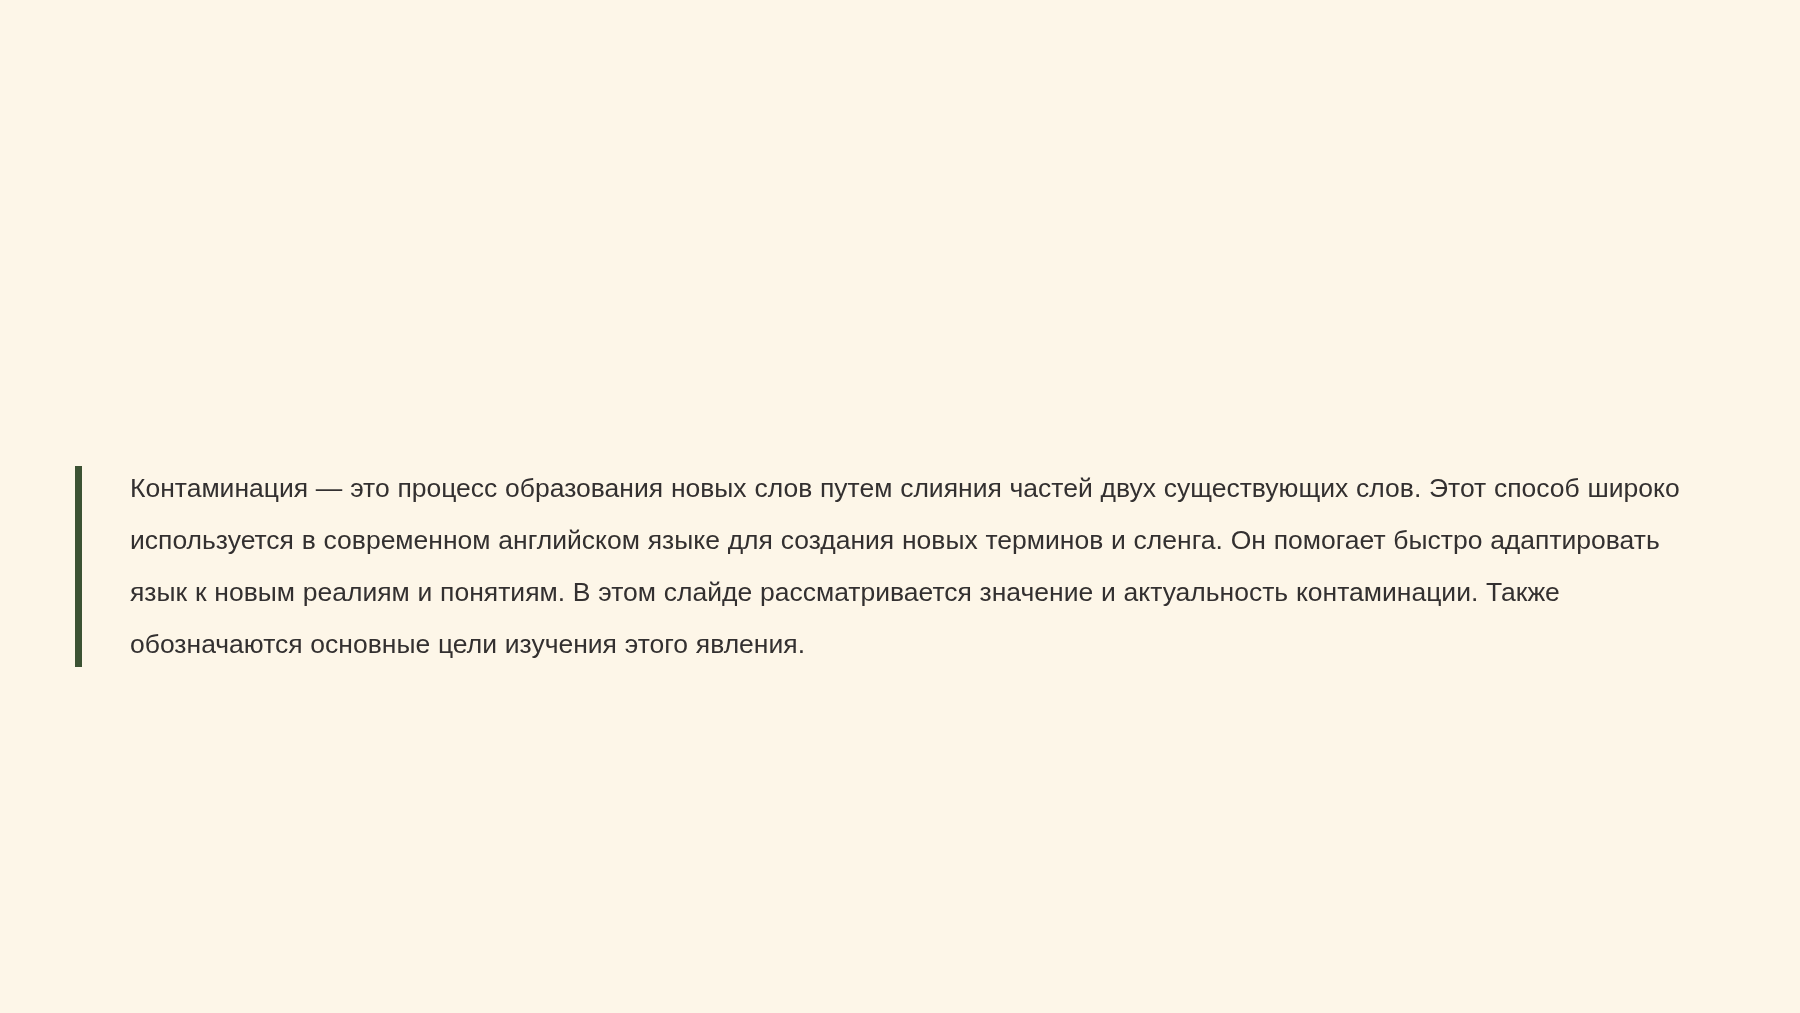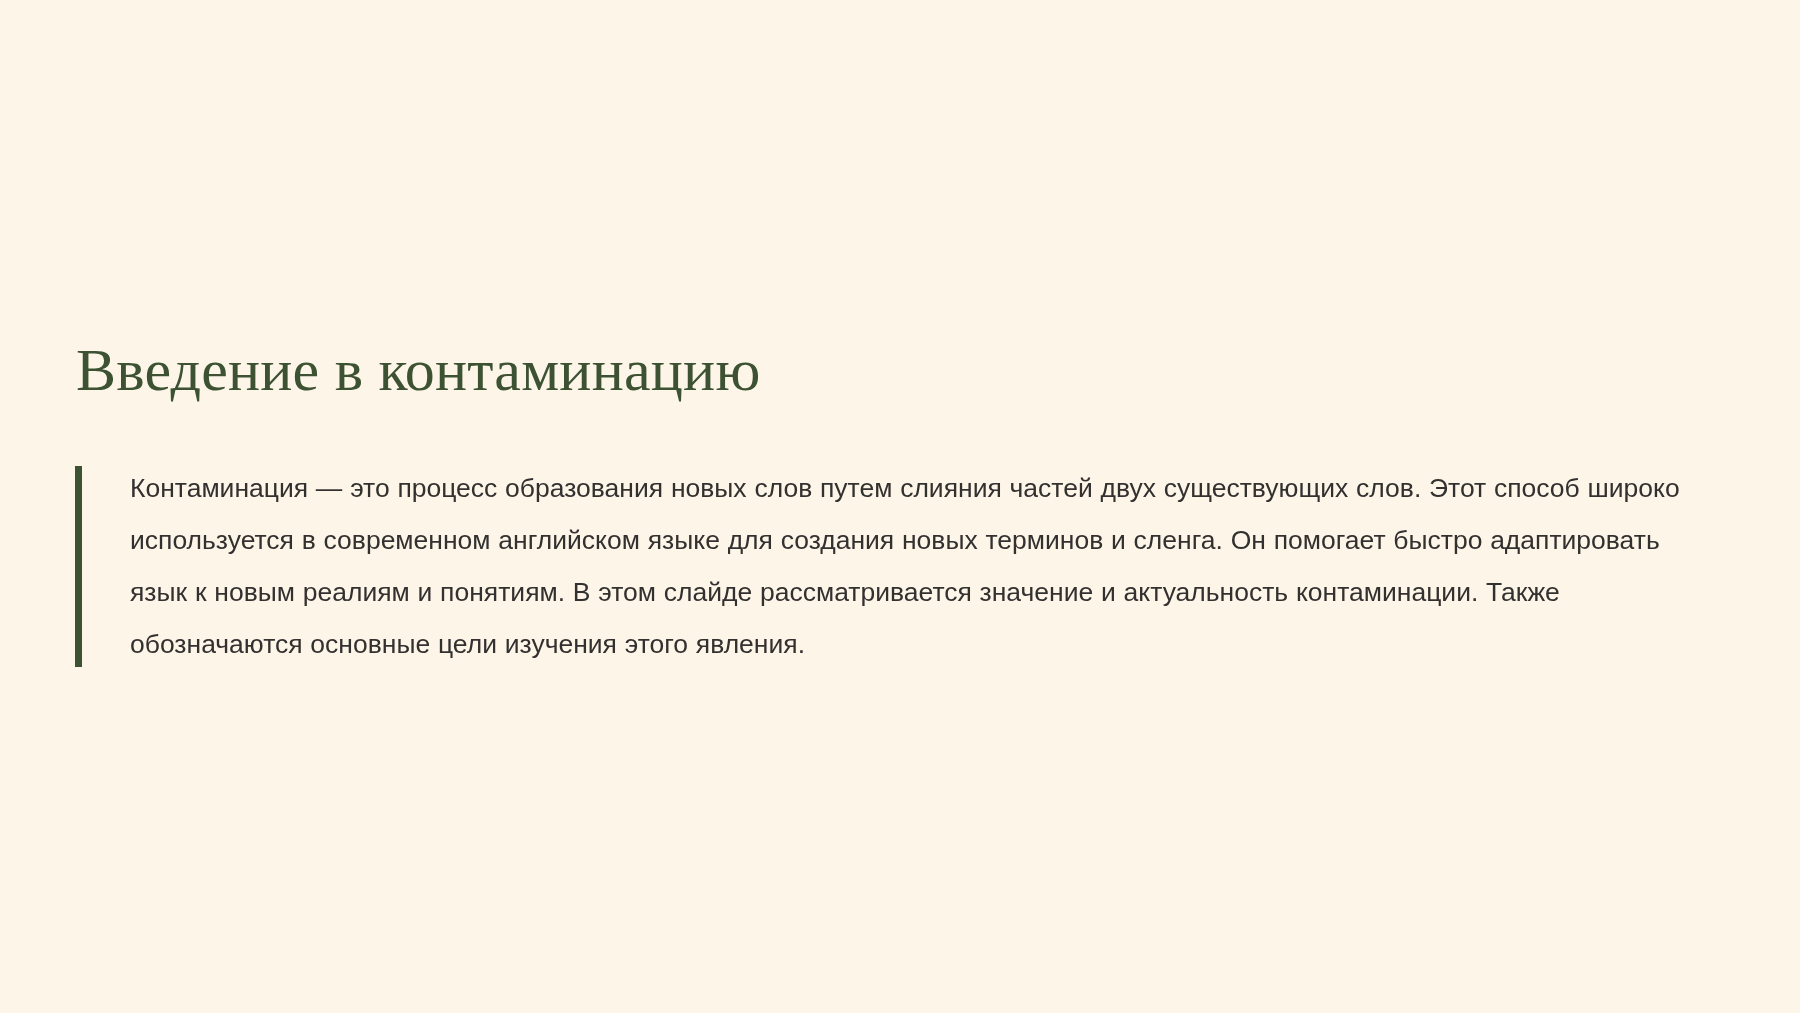--- a/index.html
+++ b/index.html
@@ -70,20 +70,19 @@
     text-align: left;
     max-width: 1575px;
     word-spacing: 0.4px;
   }
 </style>
 </head>
 <body>
 
 <div class="slide">
 
-  <h1 class="slide-title">Введение в контаминацию</h1>
 
   <div class="body-block">
     <div class="accent-bar"></div>
     <p class="body-text">Контаминация — это процесс образования новых слов путем слияния частей двух существующих слов. Этот способ широко используется в современном английском языке для создания новых терминов и сленга. Он помогает быстро адаптировать язык к новым реалиям и понятиям. В этом слайде рассматривается значение и актуальность контаминации. Также обозначаются основные цели изучения этого явления.</p>
   </div>
 
 </div>
 
 </body></html>

